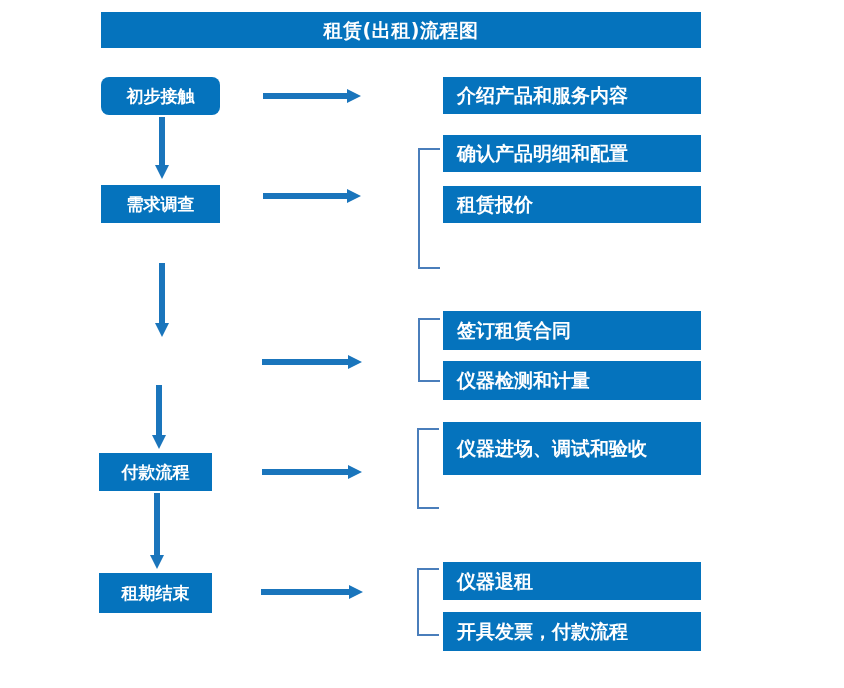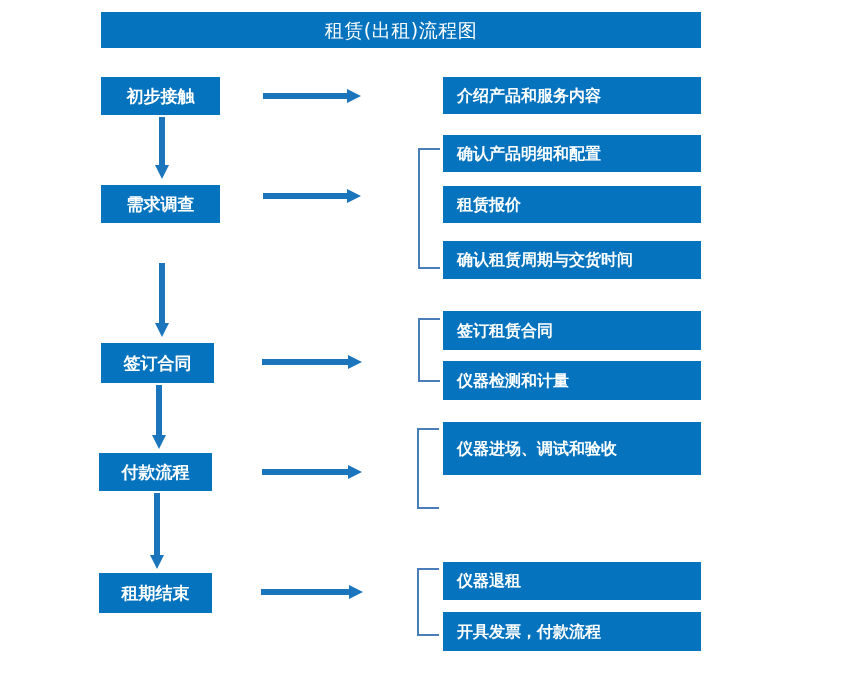--- a/index.html
+++ b/index.html
@@ -26,21 +26,21 @@
     width: 600px;
     height: 36px;
     background: #0573BD;
     display: flex;
     align-items: center;
     justify-content: center;
   }
   .title-bar .title-text {
     color: #ffffff;
     font-size: 19px;
-    font-weight: normal;
+    font-weight: bold;
     letter-spacing: 0.5px;
     line-height: 1;
   }
 
   
   .box {
     position: absolute;
     background: #0573BD;
     display: flex;
     align-items: center;
@@ -61,21 +61,21 @@
   .stage-box .box-text {
     font-size: 17px;
   }
 
   
   .task-box {
     justify-content: flex-start;
     padding-left: 14px;
   }
   .task-box .box-text {
-    font-size: 16px;
+    font-size: 19px;
   }
 
   
   .arrow-right {
     position: absolute;
     height: 18px;
   }
   .arrow-down {
     position: absolute;
     width: 18px;
@@ -94,31 +94,28 @@
 </style>
 </head>
 <body>
 
 <div id="canvas">
 
   <div class="title-bar">
     <span class="title-text">租赁(出租)流程图</span>
   </div>
 
-  <div class="box stage-box" style="left:101px; top:77px; width:119px; height:38px;">
+  <div class="box stage-box" style="left:101px; top:77px; width:119px; height:38px;border-radius:8px;">
     <span class="box-text">初步接触</span>
   </div>
 
   <div class="box stage-box" style="left:101px; top:185px; width:119px; height:38px;">
     <span class="box-text">需求调查</span>
   </div>
 
-  <div class="box stage-box" style="left:101px; top:343px; width:113px; height:40px;">
-    <span class="box-text">签订合同</span>
-  </div>
 
   <div class="box stage-box" style="left:99px; top:453px; width:113px; height:38px;">
     <span class="box-text">付款流程</span>
   </div>
 
   <div class="box stage-box" style="left:99px; top:573px; width:113px; height:40px;">
     <span class="box-text">租期结束</span>
   </div>
 
   <div class="arrow-down" style="left:153px; top:117px; height:64px;">
@@ -197,23 +194,20 @@
   </div>
 
   <div class="box task-box" style="left:443px; top:135px; width:258px; height:37px;">
     <span class="box-text">确认产品明细和配置</span>
   </div>
 
   <div class="box task-box" style="left:443px; top:186px; width:258px; height:37px;">
     <span class="box-text">租赁报价</span>
   </div>
 
-  <div class="box task-box" style="left:443px; top:241px; width:258px; height:38px;">
-    <span class="box-text">确认租赁周期与交货时间</span>
-  </div>
 
   <div class="box task-box" style="left:443px; top:311px; width:258px; height:39px;text-align:center;">
     <span class="box-text">签订租赁合同</span>
   </div>
 
   <div class="box task-box" style="left:443px; top:361px; width:258px; height:39px;">
     <span class="box-text">仪器检测和计量</span>
   </div>
 
   <div class="box task-box" style="left:443px; top:422px; width:258px; height:53px;">

